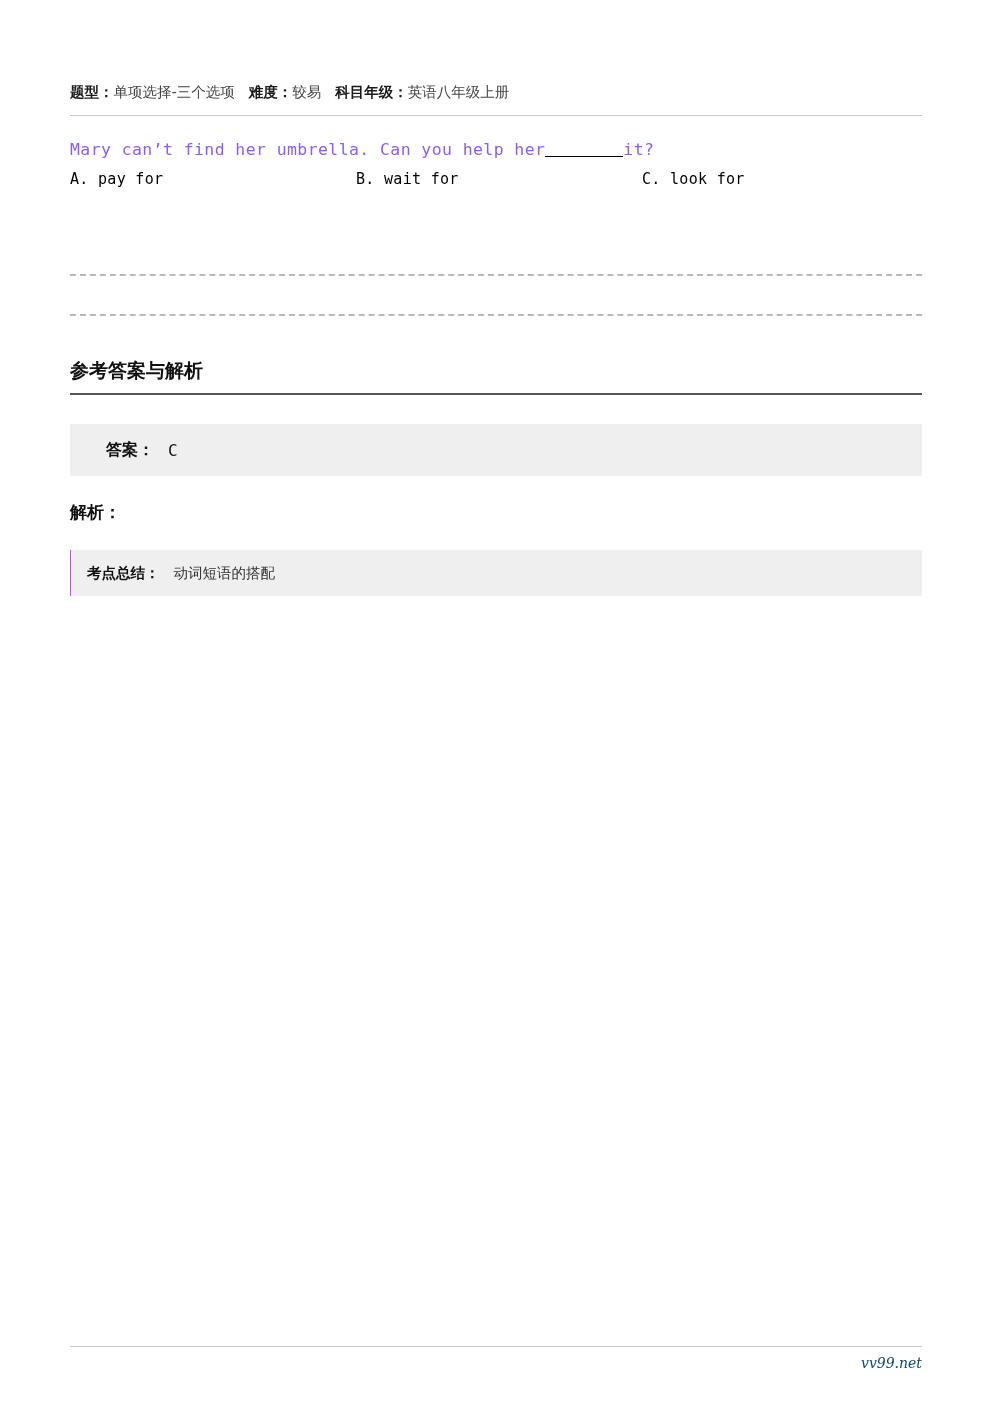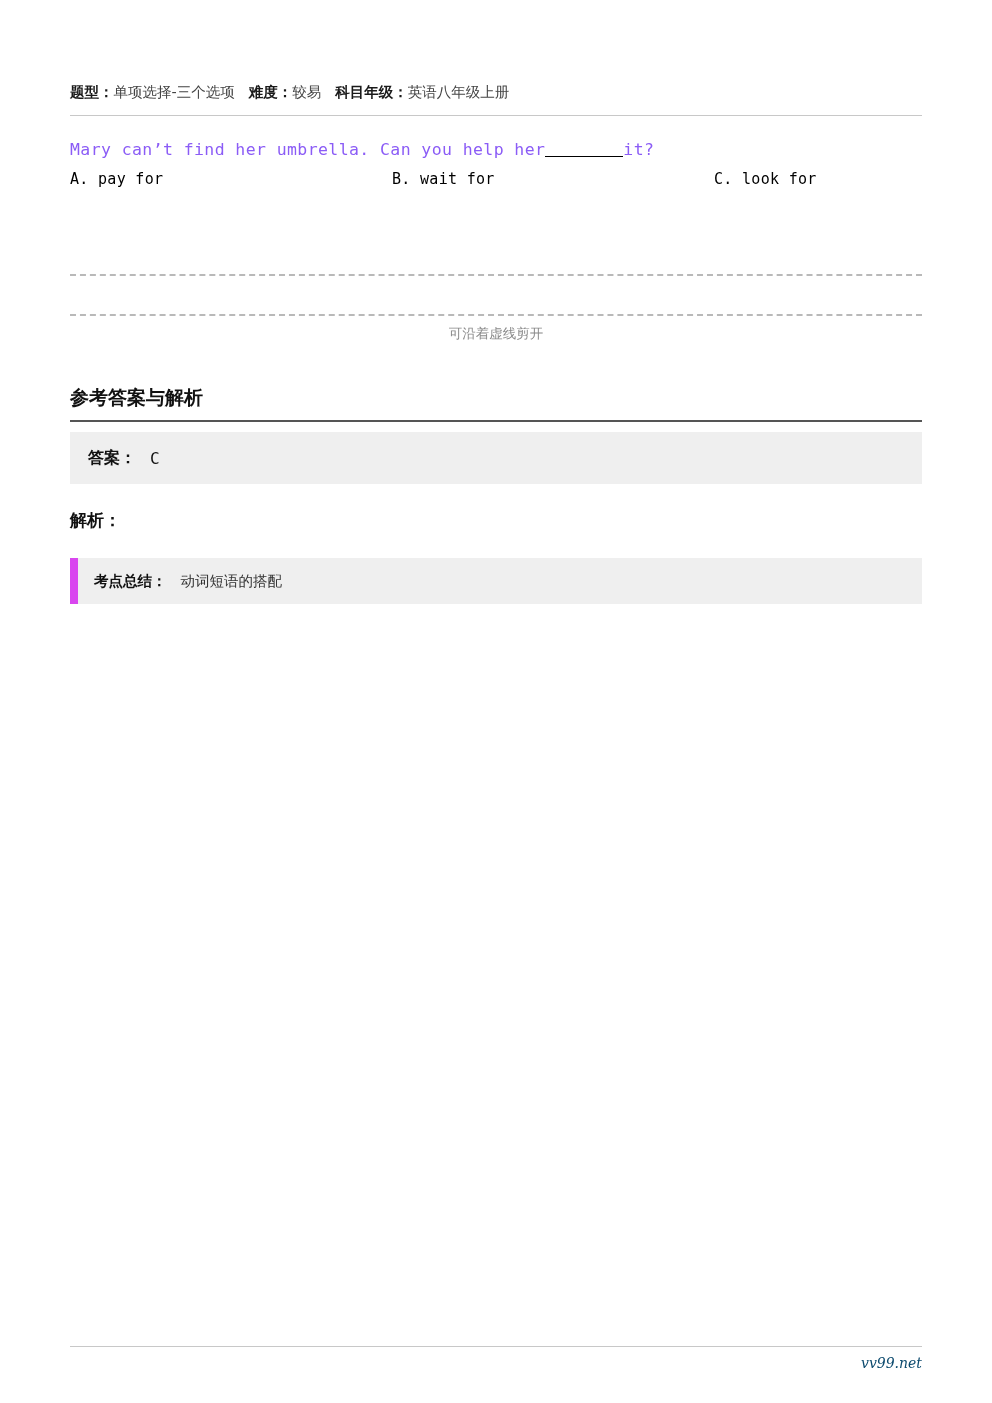--- a/index.html
+++ b/index.html
@@ -67,21 +67,20 @@
     width: 78px;
     vertical-align: -2px;
   }
   .options {
     margin-top: 11px;
     display: flex;
     font-family: "DejaVu Sans Mono", monospace;
     font-size: 15px;
     color: #000;
     letter-spacing: 0.3px;
-    gap: 36px;
   }
   .opt { width: 286px; }
   .opt:last-child { width: auto; }
 
   
   .dash-block { margin-top: 86px; }
   .dash {
     border-top: 2px dashed #b9b9b9;
     height: 0;
   }
@@ -103,26 +102,26 @@
     color: #111;
   }
   .hr-section {
     margin-top: 9px;
     border: 0;
     border-top: 2px solid #555;
     height: 0;
   }
 
   .answer-box {
-    margin-top: 10px;
+    margin-top: 29px;
     background: #efefef;
     height: 52px;
     display: flex;
     align-items: center;
-    padding-left: 18px;
+    padding-left: 36px;
     box-sizing: border-box;
   }
   .answer-label {
     font-family: "DejaVu Sans", sans-serif;
     font-weight: bold;
     font-size: 16px;
     color: #111;
   }
   .answer-value {
     font-family: "DejaVu Sans Mono", monospace;
@@ -143,21 +142,21 @@
     font-family: "DejaVu Sans", sans-serif;
     font-size: 15.5px;
     line-height: 28px;
     color: #1a1a1a;
     text-align: justify;
   }
 
   .tip-box {
     margin-top: 26px;
     background: #efefef;
-    border-left: 8px solid #d946ef;
+    border-left: 1px solid #d946ef;
     height: 46px;
     display: flex;
     align-items: center;
     padding-left: 16px;
     box-sizing: border-box;
   }
   .tip-label {
     font-family: "DejaVu Sans", sans-serif;
     font-weight: bold;
     font-size: 14.5px;
@@ -208,21 +207,20 @@
 
   <div class="options">
     <div class="opt">A. pay for</div>
     <div class="opt">B. wait for</div>
     <div class="opt">C. look for</div>
   </div>
 
   <div class="dash-block">
     <div class="dash"></div>
     <div class="dash second"></div>
-    <div class="cut-note">可沿着虚线剪开</div>
   </div>
 
   <div class="section-title">参考答案与解析</div>
   <hr class="hr-section">
 
   <div class="answer-box">
     <span class="answer-label">答案：</span>
     <span class="answer-value">C</span>
   </div>
 

